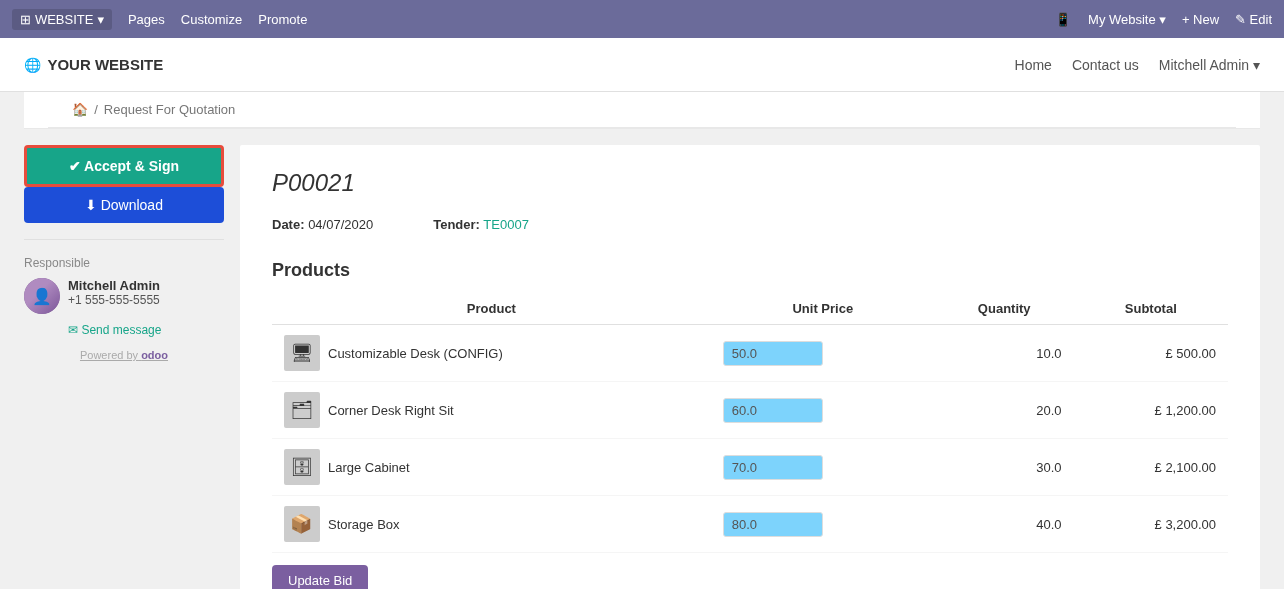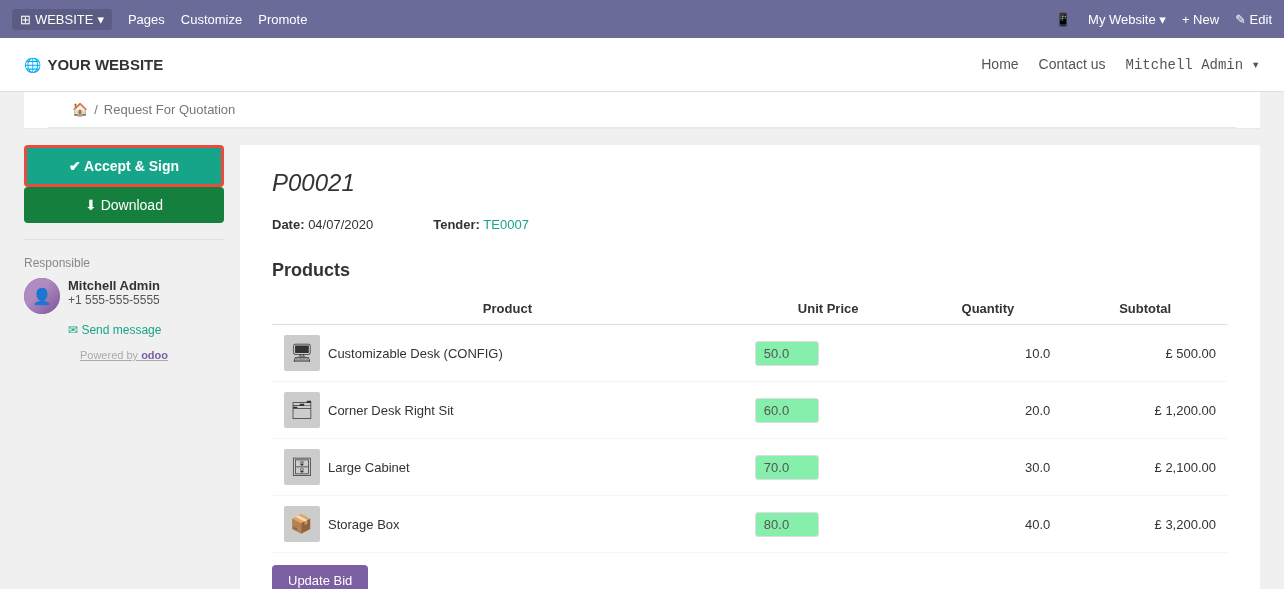--- a/index.html
+++ b/index.html
@@ -29,21 +29,21 @@
       height: 54px;
       display: flex;
       align-items: center;
       justify-content: space-between;
       padding: 0 24px;
       border-bottom: 1px solid #e0e0e0;
     }
     .site-logo { display: flex; align-items: center; gap: 6px; font-size: 15px; font-weight: bold; color: #333; }
     .site-nav { display: flex; gap: 20px; }
     .site-nav a { color: #555; text-decoration: none; font-size: 14px; }
-    .site-nav .admin-menu { color: #555; font-size: 14px; cursor: pointer; font-family: Liberation Mono, monospace; }
+    .site-nav .admin-menu { color: #555; font-size: 14px; cursor: pointer; }
 
     
     .breadcrumb-bar {
       background: white;
       padding: 10px 24px;
       display: flex;
       align-items: center;
       gap: 6px;
       font-size: 13px;
       color: #777;
@@ -79,21 +79,21 @@
       font-weight: bold;
       cursor: pointer;
       width: 100%;
       margin-bottom: 0;
     }
     .download-btn {
       display: flex;
       align-items: center;
       justify-content: center;
       gap: 6px;
-      background: #15803d;
+      background: #1d4ed8;
       color: white;
       border: none;
       border-radius: 4px;
       padding: 10px 0;
       font-size: 14px;
       cursor: pointer;
       width: 100%;
       margin-top: 0;
     }
     .sidebar-divider { border: none; border-top: 1px solid #e0e0e0; margin: 16px 0; }
@@ -139,22 +139,22 @@
     .products-table th {
       padding: 8px 12px; font-weight: bold; font-size: 13px;
       color: #333; border-bottom: 1px solid #e0e0e0;
     }
     .products-table th.product-col { text-align: center; }
     .products-table td { padding: 10px 12px; font-size: 13px; color: #333; border-bottom: 1px solid #f5f5f5; vertical-align: middle; }
     .products-table td.product-name { text-align: left; }
     .products-table td.right { text-align: right; }
     .price-input {
       border: 1px solid #ddd; border-radius: 3px; padding: 4px 8px;
-      font-size: 13px; width: 64px; text-align: left; color: #555;
-      background: #86efac;
+      font-size: 13px; width: 100px; text-align: left; color: #555;
+      background: #7dd3fc;
     }
     .product-img {
       width: 36px; height: 36px;
       background: #ccc; border-radius: 2px;
       display: flex; align-items: center; justify-content: center;
       font-size: 18px; margin-right: 8px;
     }
     .product-cell { display: flex; align-items: center; }
 
     .update-bid-btn {

